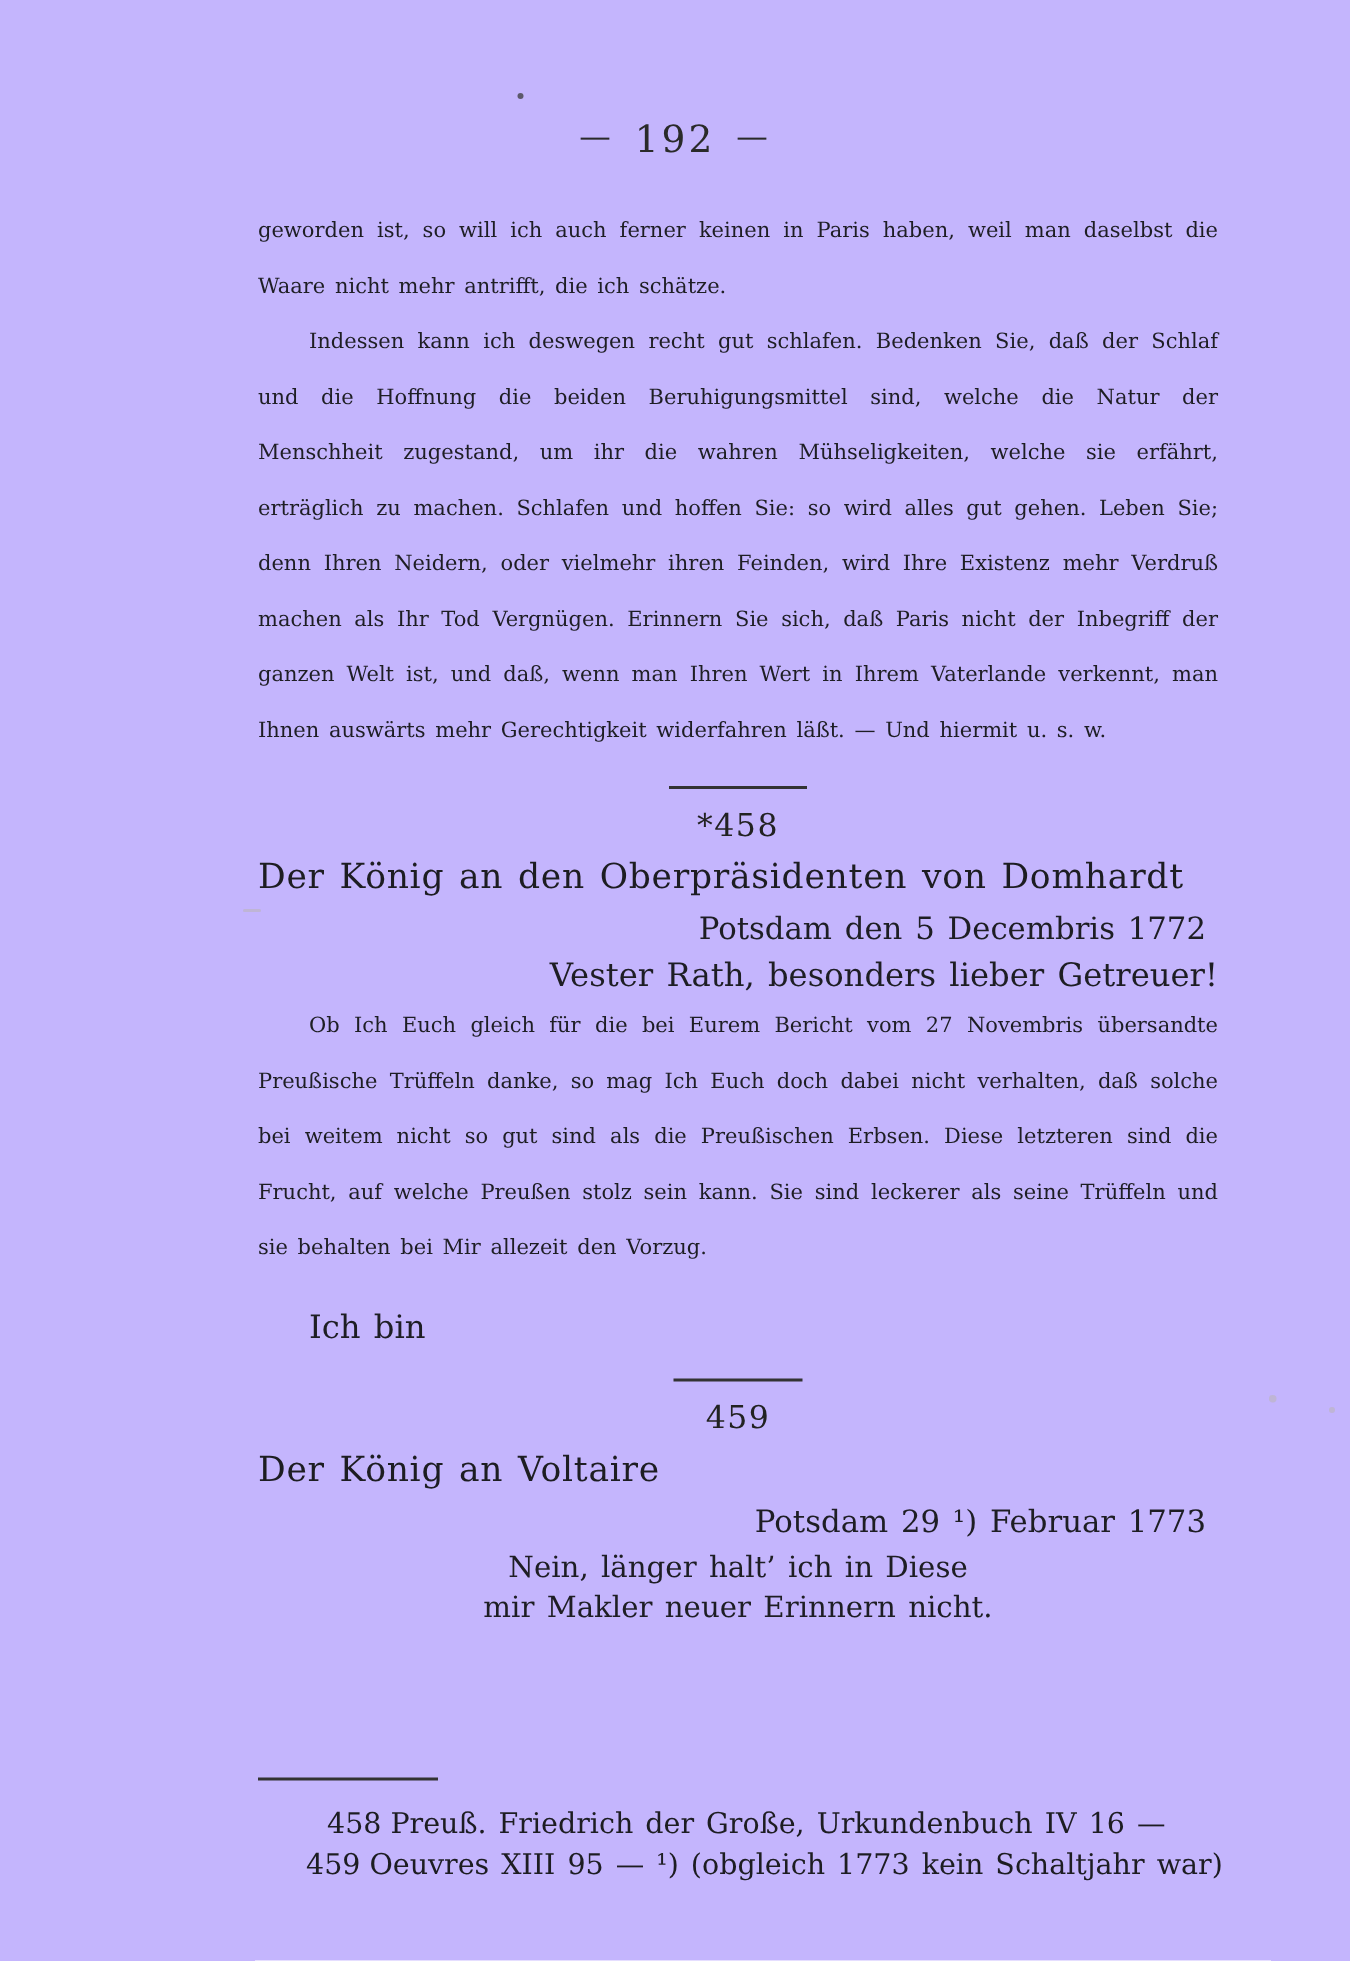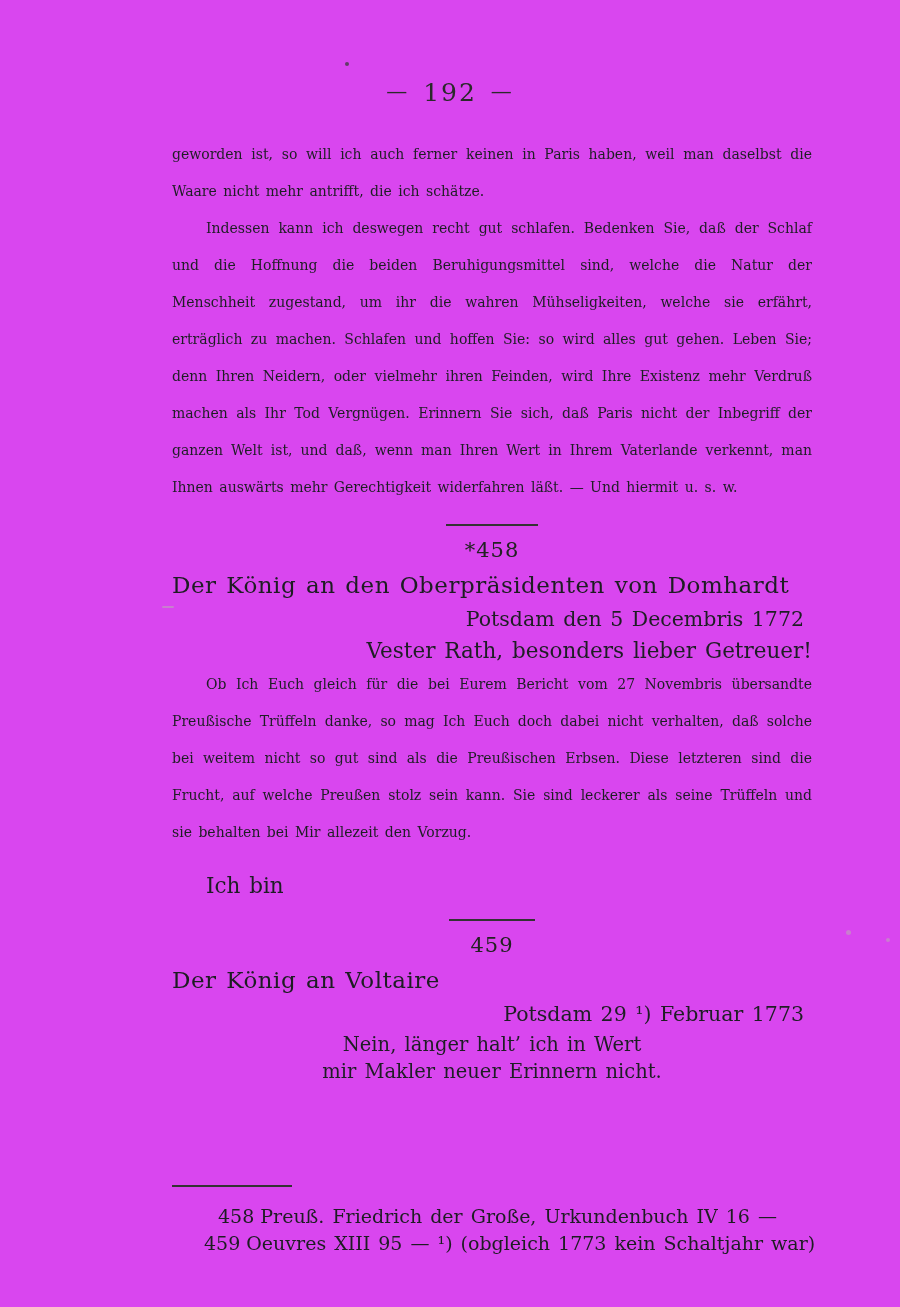--- a/index.html
+++ b/index.html
@@ -12,21 +12,21 @@
     height: 1307px;
     font-family: "DejaVu Serif", serif;
     color: #1c1c1c;
     position: relative;
     overflow: hidden;
   }
   .page {
     position: relative;
     width: 900px;
     height: 1307px;
-    background: #d946ef;
+    background: #c4b5fd;
   }
   
   .speck {
     position: absolute;
     left: 345px;
     top: 62px;
     width: 4px;
     height: 4px;
     background: #3a3a3a;
     border-radius: 50%;
@@ -197,21 +197,21 @@
     <div class="signature-row fraktur">
       <span class="left">Ich bin</span>
     </div>
 
     <div class="rule short"></div>
 
     <div class="letter-number">459</div>
     <div class="letter-title fraktur">Der König an Voltaire</div>
     <div class="dateline fraktur">Potsdam 29 ¹) Februar 1773</div>
     <div class="verse fraktur">
-      <span class="vline">Nein, länger halt’ ich in Wert</span>
+      <span class="vline">Nein, länger halt’ ich in Diese</span>
       <span class="vline">mir Makler neuer Erinnern nicht.</span>
     </div>
 
   </div>
 
   <div class="footnote-rule"></div>
 
   <div class="footnotes fraktur">
     <span class="fn fn-indent-1">
       <span class="fn-num">458</span><span>Preuß. Friedrich der Große, Urkundenbuch IV 16 —</span>

